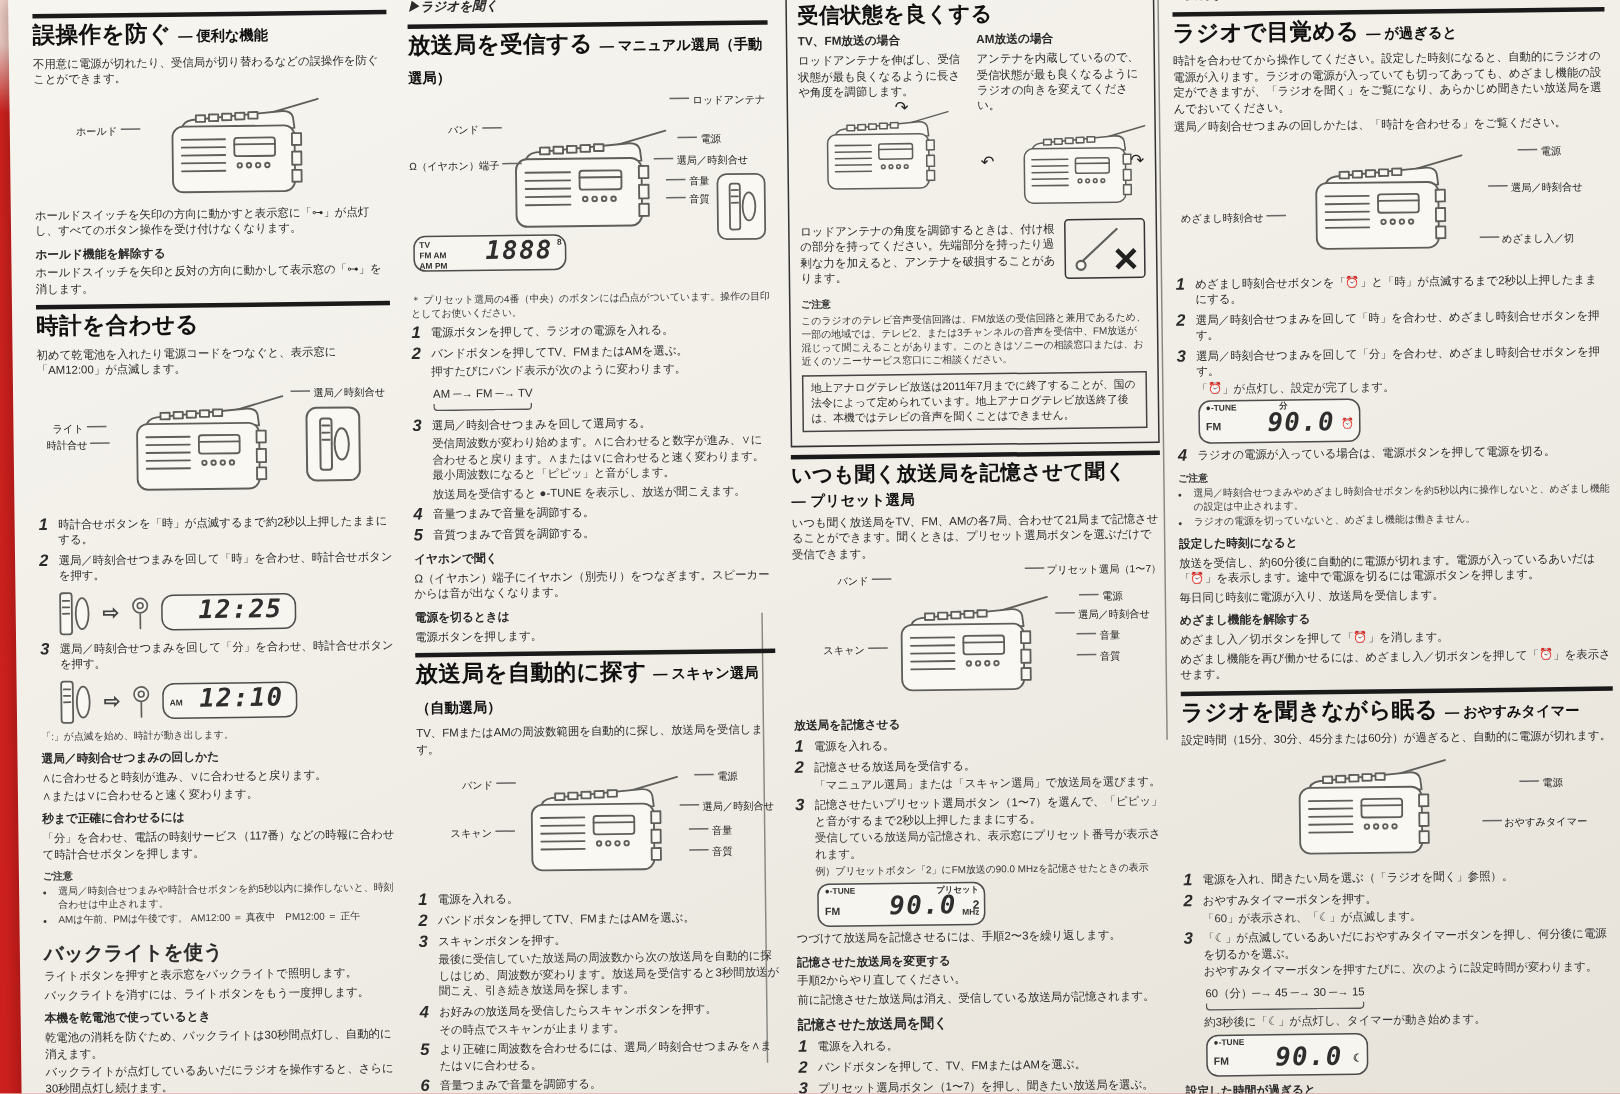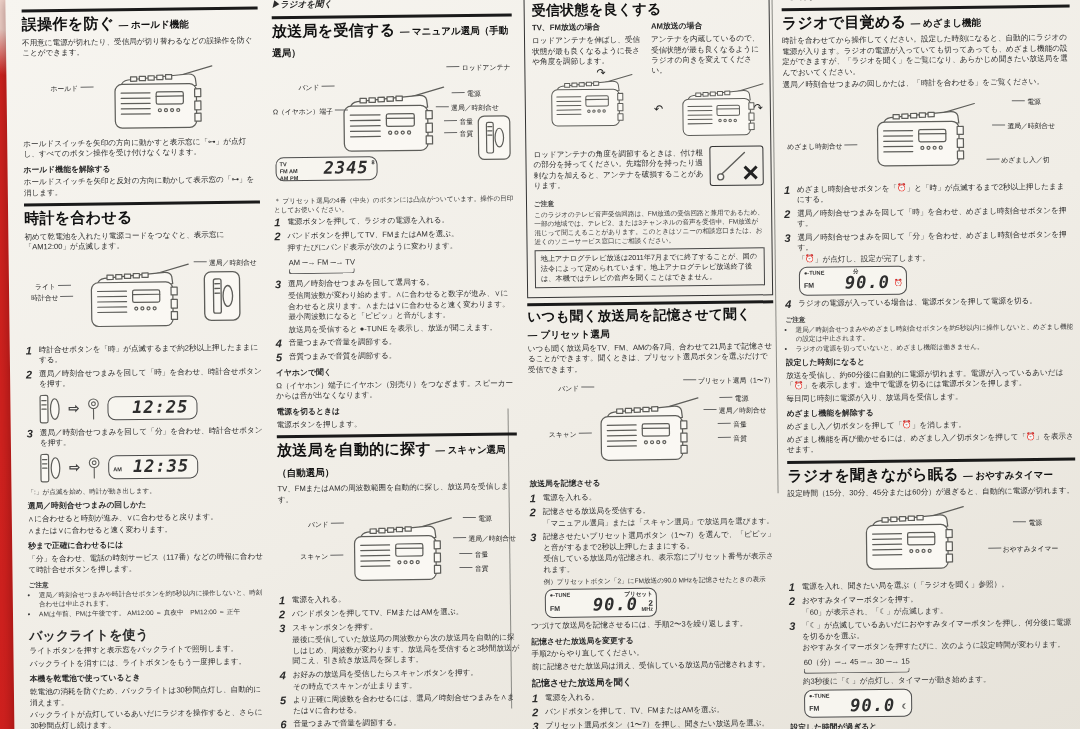--- a/index.html
+++ b/index.html
@@ -99,21 +99,21 @@
     <line class="sk nf" x1="10" y1="16" x2="10" y2="28"></line>
   </symbol>
 </svg>
 
 <div id="paper">
   <div class="vline" style="left:497px;top:420px;height:300px"></div>
   <div class="vline" style="left:766px;top:8px;height:500px"></div>
 
   <div class="col" id="c1">
     <div class="bar"></div>
-    <div class="sec"><span>誤操作を防ぐ</span> <span class="st">— ホールド機能</span></div>
+    <div class="sec"><span>誤操作を防ぐ</span> <span class="st">— 便利な機能</span></div>
     <div class="p">不用意に電源が切れたり、受信局が切り替わるなどの誤操作を防ぐことができます。</div>
     <div class="diag" style="height:74px">
       <svg style="left:78px;top:4px;width:118px;height:70px">
           <use href="#radio"></use>
         </svg>
       <span class="dlab l" style="left:28px;top:22px">ホールド</span>
     </div>
     <div class="p">ホールドスイッチを矢印の方向に動かすと表示窓に「⊶」が点灯し、すべてのボタン操作を受け付けなくなります。</div>
     <div class="bh">ホールド機能を解除する</div>
     <div class="p">ホールドスイッチを矢印と反対の方向に動かして表示窓の「⊶」を消します。</div>
@@ -159,21 +159,21 @@
     <div class="iconrow">
       <svg style="width:24px;height:32px">
           <use href="#knobicon"></use>
         </svg>
       <span class="arr">⇨</span>
       <svg style="width:16px;height:26px">
           <use href="#btnicon"></use>
         </svg>
       <span class="lcd">
           <span class="sm" style="left:4px;bottom:4px">AM</span>
-          <span class="dig">12:35</span>
+          <span class="dig">12:10</span>
         </span>
     </div>
     <div class="p tiny">「:」が点滅を始め、時計が動き出します。</div>
     <div class="bh">選局／時刻合せつまみの回しかた</div>
     <div class="p">∧に合わせると時刻が進み、∨に合わせると戻ります。</div>
     <div class="p">∧または∨に合わせると速く変わります。</div>
     <div class="bh">秒まで正確に合わせるには</div>
     <div class="p">「分」を合わせ、電話の時刻サービス（117番）などの時報に合わせて時計合せボタンを押します。</div>
     <div class="bh tiny">ご注意</div>
     <ul class="n tiny">
@@ -204,21 +204,21 @@
       <span class="dlab r" style="right:14px;top:40px">選局／時刻合せ</span>
       <span class="dlab r" style="right:40px;top:54px">音量</span>
       <span class="dlab r" style="right:40px;top:66px">音質</span>
       <svg style="right:2px;top:52px;width:34px;height:46px">
           <use href="#knobbox"></use>
         </svg>
       <span class="lcd" style="left:2px;top:92px;position:absolute;min-width:86px">
         <span class="sm" style="left:3px;top:3px">TV</span>
         <span class="sm" style="left:3px;top:10px">FM AM</span>
         <span class="sm" style="left:3px;top:17px">AM PM</span>
-        <span class="dig" style="margin-left:16px">2345</span>
+        <span class="dig" style="margin-left:16px">1888</span>
         <span class="sm" style="right:2px;top:2px">8</span>
       </span>
     </div>
     <div class="p tiny">＊ プリセット選局の4番（中央）のボタンには凸点がついています。操作の目印としてお使いください。</div>
     <div class="step">
         <span class="no">1</span>
         <div>電源ボタンを押して、ラジオの電源を入れる。</div>
       </div>
     <div class="step">
         <span class="no">2</span>
@@ -387,21 +387,21 @@
     <div class="step">
         <span class="no">3</span>
         <div>プリセット選局ボタン（1〜7）を押し、聞きたい放送局を選ぶ。</div>
       </div>
 
   </div>
 
   <div class="col" id="c4">
     <div class="kick">▶便利な機能</div>
     <div class="bar"></div>
-    <div class="sec"><span>ラジオで目覚める</span> <span class="st">— めざまし機能</span></div>
+    <div class="sec"><span>ラジオで目覚める</span> <span class="st">— が過ぎると</span></div>
     <div class="p">時計を合わせてから操作してください。設定した時刻になると、自動的にラジオの電源が入ります。ラジオの電源が入っていても切ってあっても、めざまし機能の設定ができますが、「ラジオを聞く」をご覧になり、あらかじめ聞きたい放送局を選んでおいてください。</div>
     <div class="p">選局／時刻合せつまみの回しかたは、「時計を合わせる」をご覧ください。</div>
     <div class="diag" style="height:88px">
       <svg style="left:80px;top:10px;width:118px;height:70px">
           <use href="#radio"></use>
         </svg>
       <span class="dlab l" style="left:4px;top:48px">めざまし時刻合せ</span>
       <span class="dlab r" style="right:30px;top:6px">電源</span>
       <span class="dlab r" style="right:16px;top:30px">選局／時刻合せ</span>
       <span class="dlab r" style="right:22px;top:64px">めざまし入／切</span>

